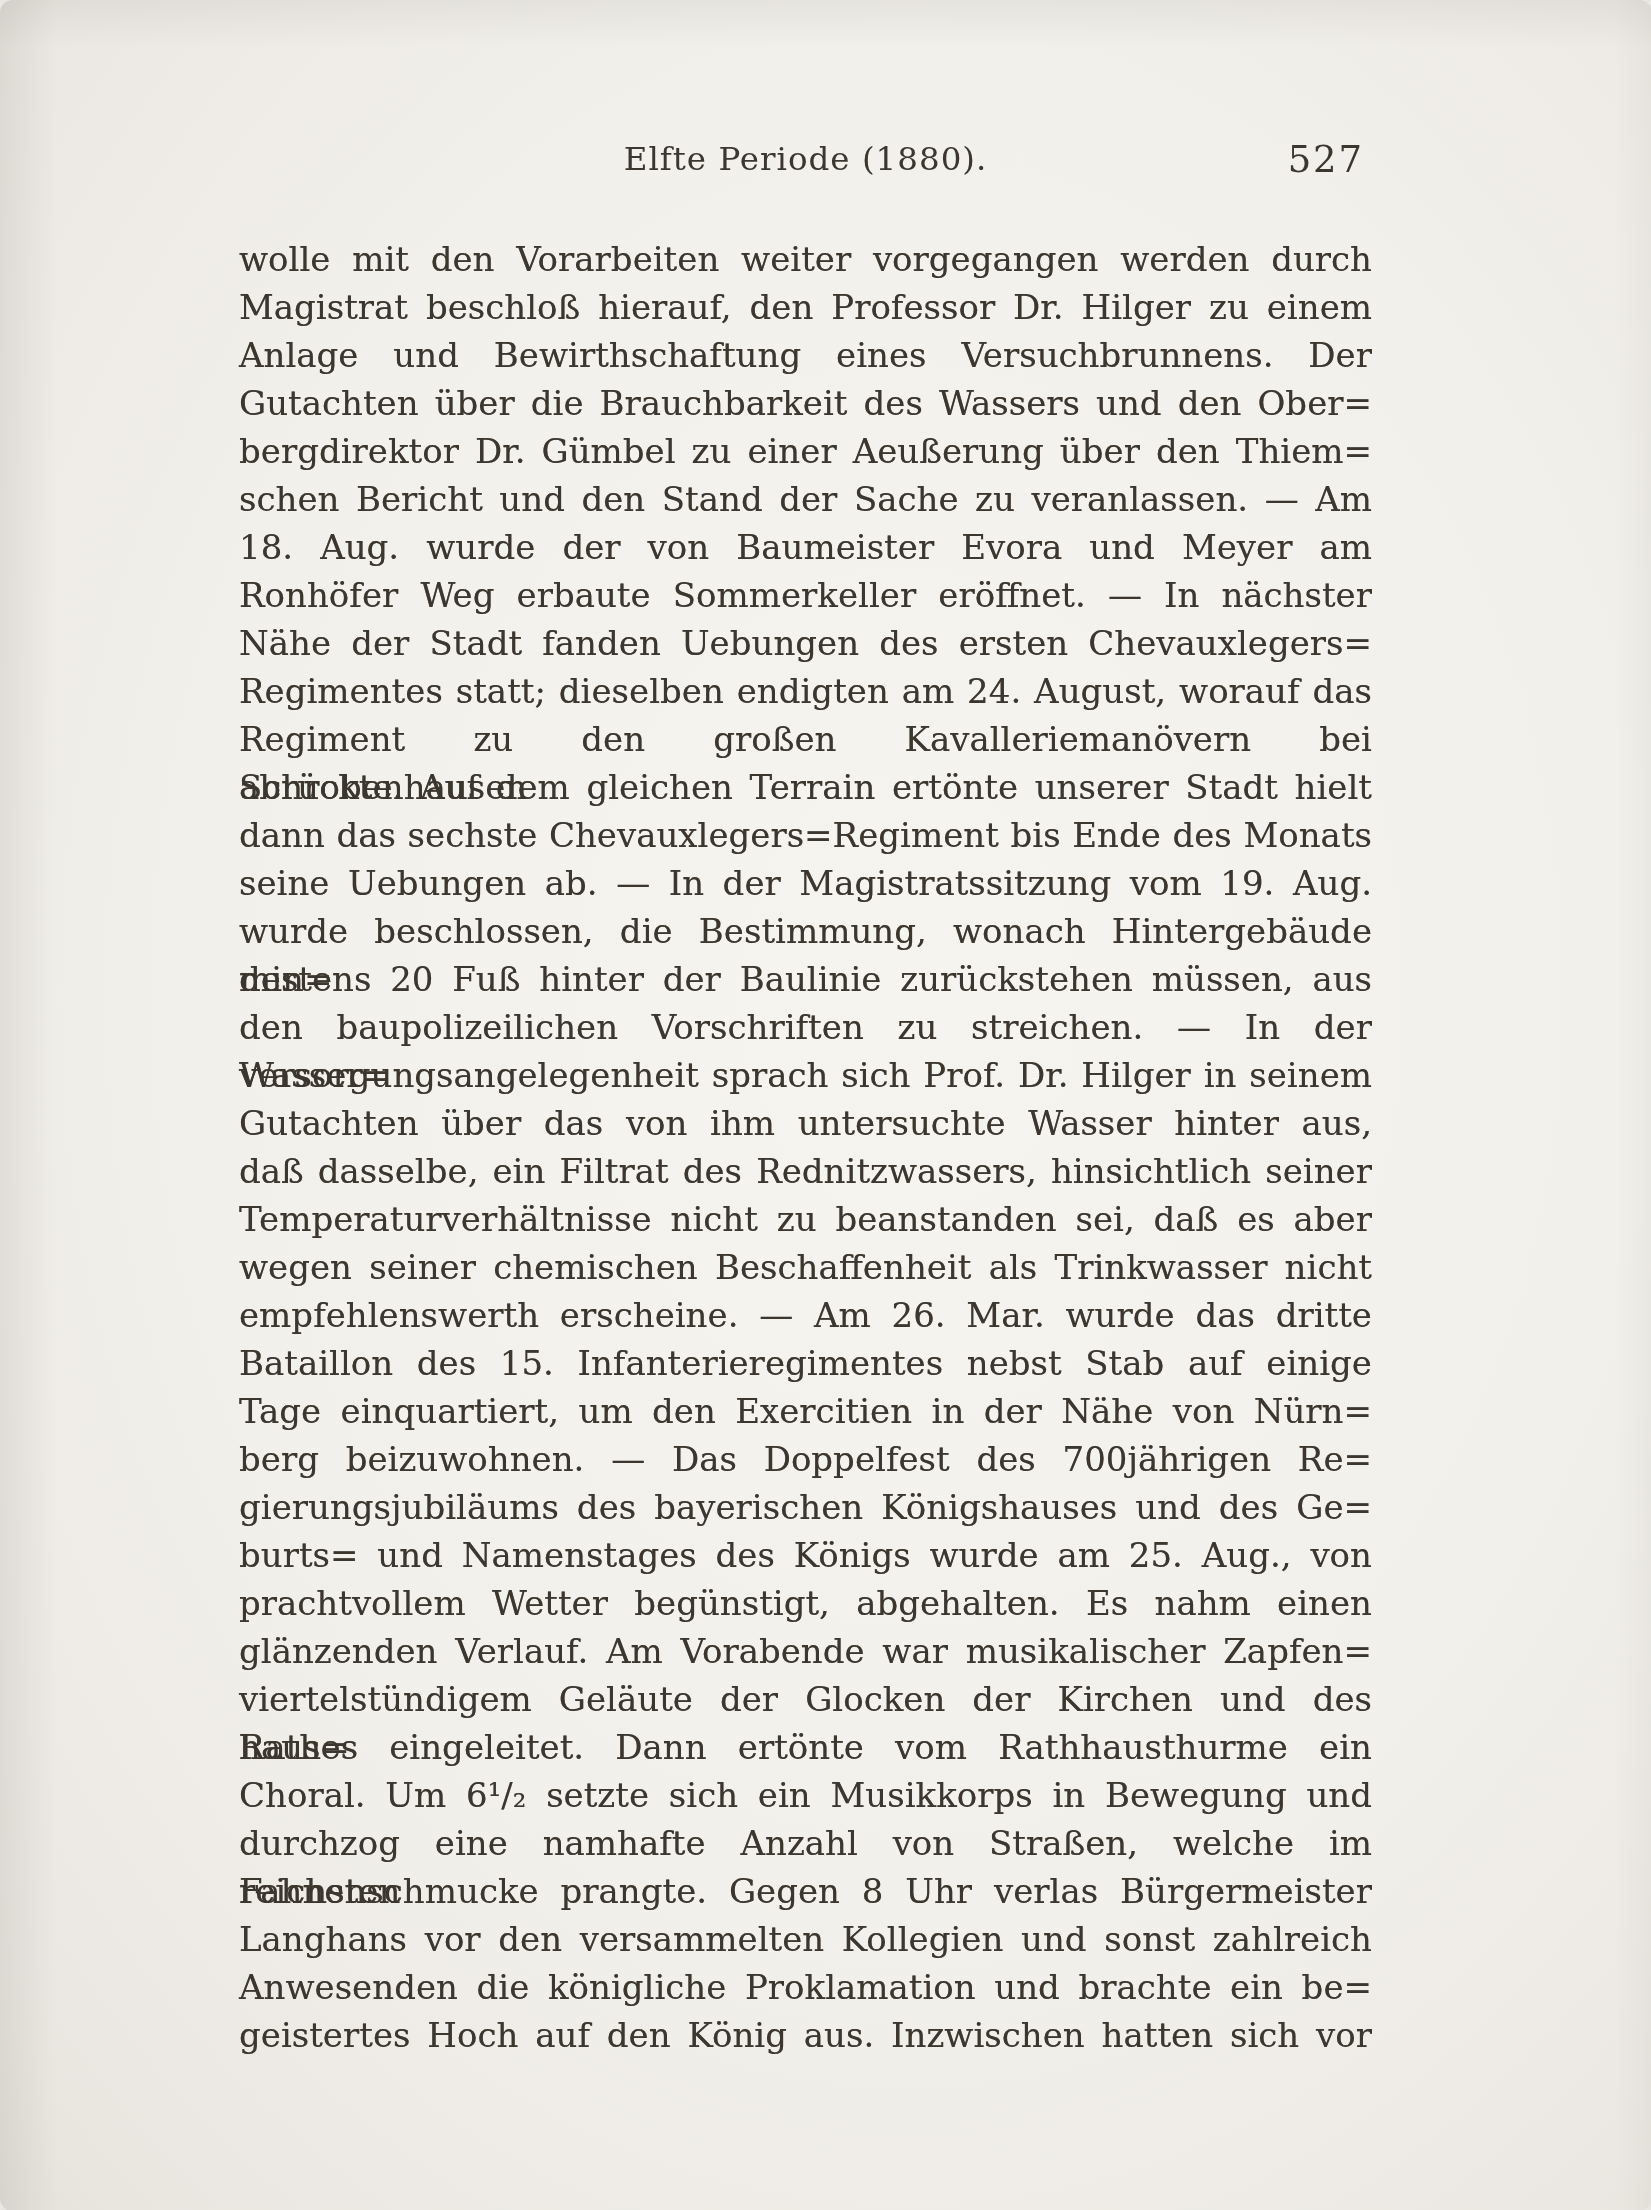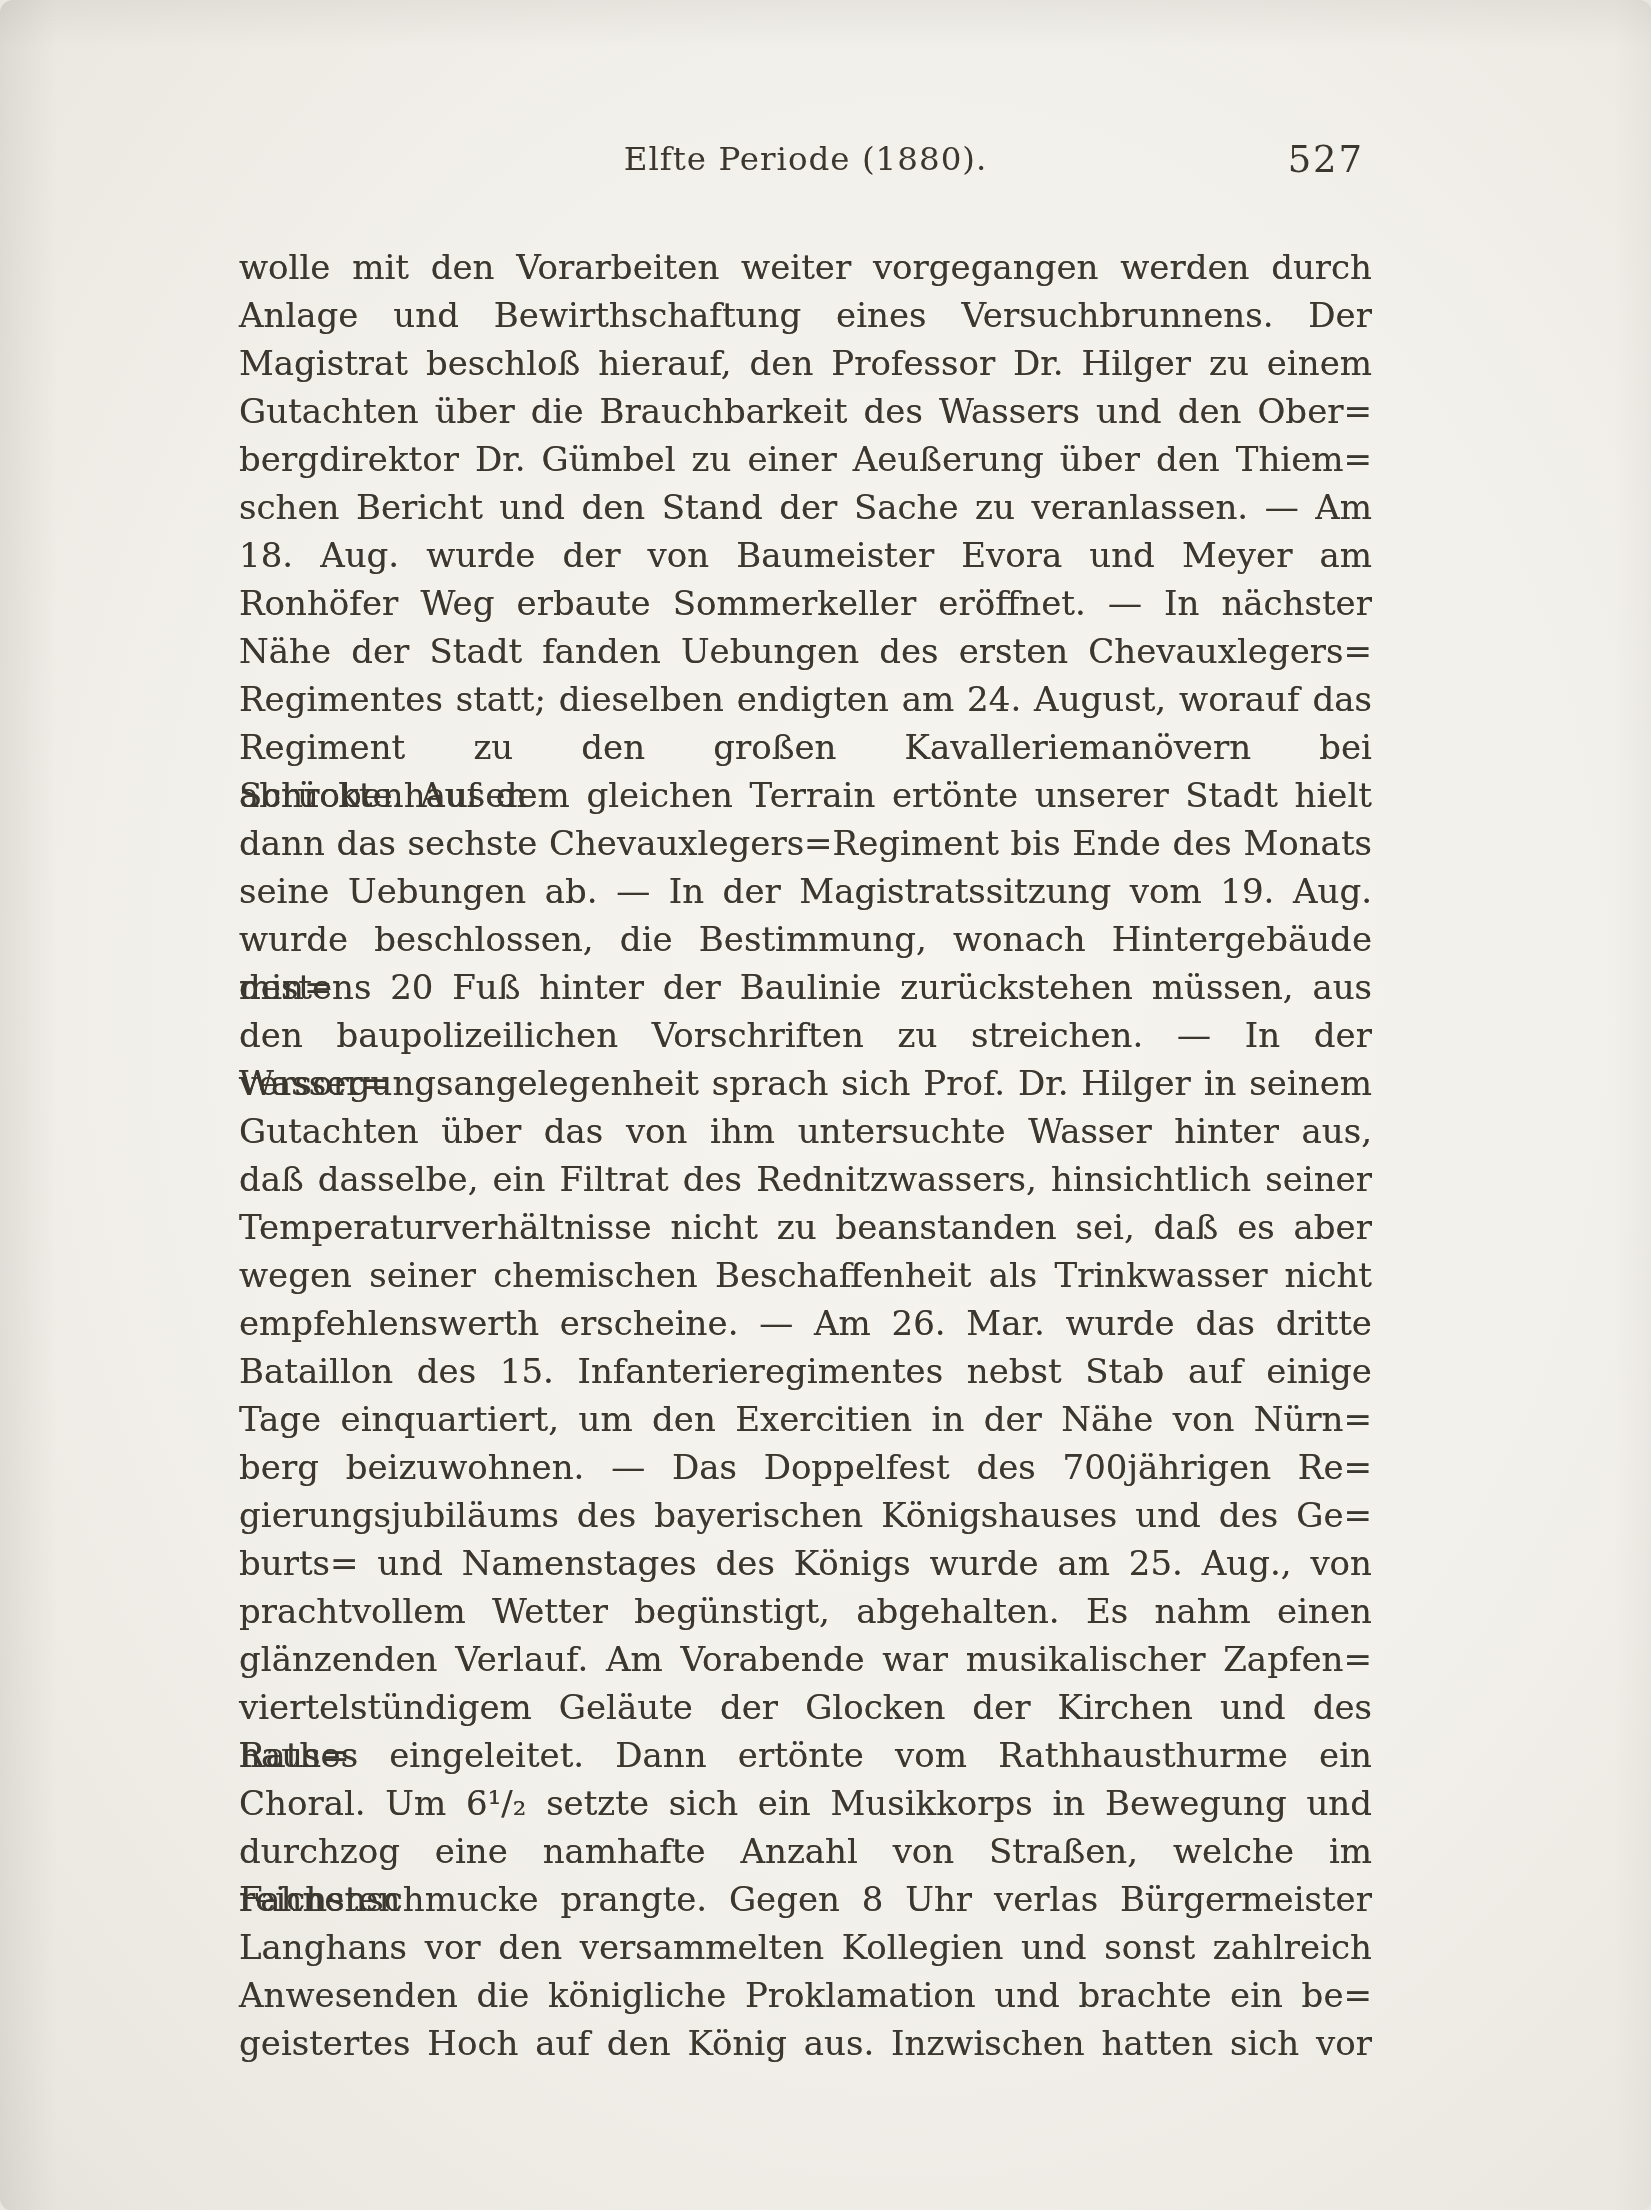--- a/index.html
+++ b/index.html
@@ -48,21 +48,21 @@
   .running-head .folio {
     position: absolute;
     right: 8px;
     top: -1.9px;
     font-size: 37px;
     letter-spacing: 1.9px;
   }
   .body-text {
     position: absolute;
     left: 239px;
-    top: 243px;
+    top: 235px;
     width: 1133px;
     font-size: 34px;
     line-height: 48px;
   }
   .body-text .line {
     height: 48px;
     white-space: normal;
     text-align: justify;
     text-align-last: justify;
     text-justify: inter-word;
@@ -75,22 +75,22 @@
 
 <div class="scan">
 
   <div class="running-head">
     <div class="title">Elfte Periode (1880).</div>
     <div class="folio">527</div>
   </div>
 
   <div class="body-text">
       <div class="line">wolle mit den Vorarbeiten weiter vorgegangen werden durch</div>
+      <div class="line">Magistrat beschloß hierauf, den Professor Dr. Hilger zu einem</div>
       <div class="line">Anlage und Bewirthschaftung eines Versuchbrunnens. Der</div>
-      <div class="line">Magistrat beschloß hierauf, den Professor Dr. Hilger zu einem</div>
       <div class="line">Gutachten über die Brauchbarkeit des Wassers und den Ober=</div>
       <div class="line">bergdirektor Dr. Gümbel zu einer Aeußerung über den Thiem=</div>
       <div class="line">schen Bericht und den Stand der Sache zu veranlassen. — Am</div>
       <div class="line">18. Aug. wurde der von Baumeister Evora und Meyer am</div>
       <div class="line">Ronhöfer Weg erbaute Sommerkeller eröffnet. — In nächster</div>
       <div class="line">Nähe der Stadt fanden Uebungen des ersten Chevauxlegers=</div>
       <div class="line">Regimentes statt; dieselben endigten am 24. August, worauf das</div>
       <div class="line">Regiment zu den großen Kavalleriemanövern bei Schrobenhausen</div>
       <div class="line">abrückte. Auf dem gleichen Terrain ertönte unserer Stadt hielt</div>
       <div class="line">dann das sechste Chevauxlegers=Regiment bis Ende des Monats</div>

